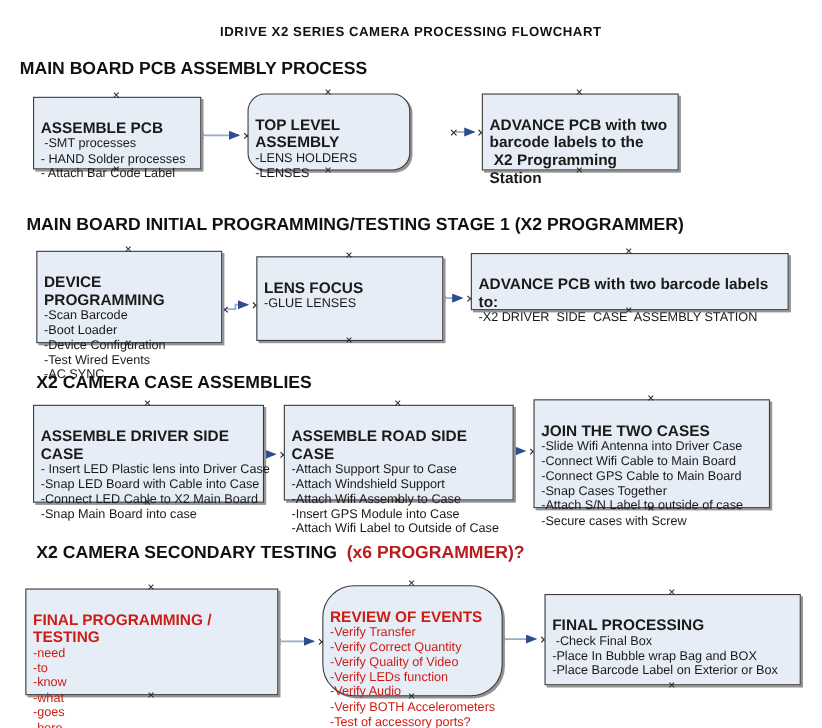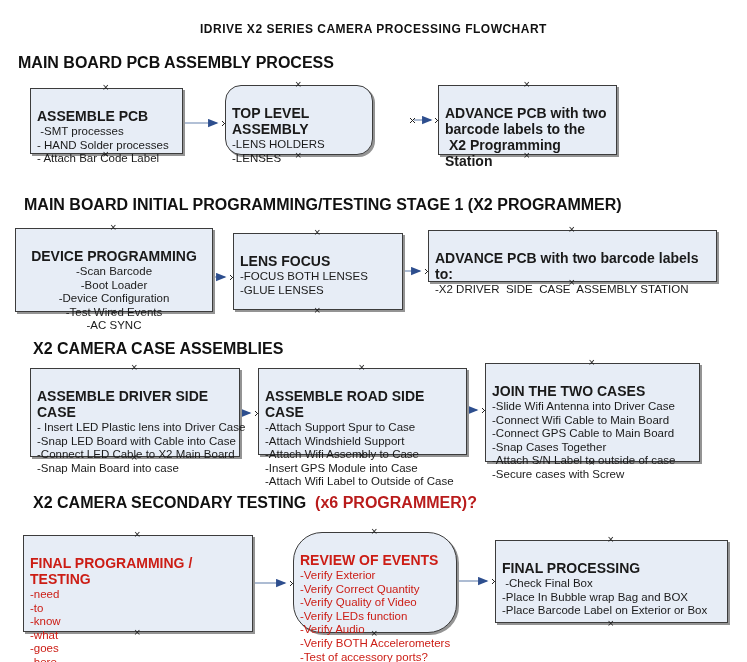--- a/index.html
+++ b/index.html
@@ -83,31 +83,30 @@
     <div class="fbox-title">TOP LEVEL ASSEMBLY</div>
     <div class="fbox-line">-LENS HOLDERS</div>
     <div class="fbox-line">-LENSES</div>
   </div>
   <div class="fbox" style="left:438px;top:85px;width:179px;height:70px;">
     <div class="fbox-title">ADVANCE PCB with two
 barcode labels to the
  X2 Programming Station</div>
   </div>
 
-  <div class="fbox" style="left:15px;top:228px;width:198px;height:84px;text-align:center;">
+  <div class="fbox" style="left:33px;top:228px;width:169px;height:84px;">
     <div class="fbox-title">DEVICE PROGRAMMING</div>
     <div class="fbox-line">-Scan Barcode</div>
     <div class="fbox-line">-Boot Loader</div>
     <div class="fbox-line">-Device Configuration</div>
     <div class="fbox-line">-Test Wired Events</div>
     <div class="fbox-line">-AC SYNC</div>
   </div>
   <div class="fbox" style="left:233px;top:233px;width:170px;height:77px;">
     <div class="fbox-title">LENS FOCUS</div>
-    <div class="fbox-line">-FOCUS BOTH LENSES</div>
     <div class="fbox-line">-GLUE LENSES</div>
   </div>
   <div class="fbox" style="left:428px;top:230px;width:289px;height:52px;">
     <div class="fbox-title">ADVANCE PCB with two barcode labels to:</div>
     <div class="fbox-line">-X2 DRIVER  SIDE  CASE  ASSEMBLY STATION</div>
   </div>
 
   <div class="fbox" style="left:30px;top:368px;width:210px;height:89px;">
     <div class="fbox-title">ASSEMBLE DRIVER SIDE CASE</div>
     <div class="fbox-line">- Insert LED Plastic lens into Driver Case</div>
@@ -137,21 +136,21 @@
     <div class="fbox-title">FINAL PROGRAMMING / TESTING</div>
     <div class="fbox-line">-need</div>
     <div class="fbox-line">-to</div>
     <div class="fbox-line">-know</div>
     <div class="fbox-line">-what</div>
     <div class="fbox-line">-goes</div>
     <div class="fbox-line">-here</div>
   </div>
   <div class="fbox red" style="left:293px;top:532px;width:164px;height:101px;border-radius:29px;">
     <div class="fbox-title">REVIEW OF EVENTS</div>
-    <div class="fbox-line">-Verify Exterior</div>
+    <div class="fbox-line">-Verify Transfer</div>
     <div class="fbox-line">-Verify Correct Quantity</div>
     <div class="fbox-line">-Verify Quality of Video</div>
     <div class="fbox-line">-Verify LEDs function</div>
     <div class="fbox-line">-Verify Audio</div>
     <div class="fbox-line">-Verify BOTH Accelerometers</div>
     <div class="fbox-line">-Test of accessory ports?</div>
   </div>
   <div class="fbox" style="left:495px;top:540px;width:233px;height:83px;">
     <div class="fbox-title">FINAL PROCESSING</div>
     <div class="fbox-line"> -Check Final Box</div>

